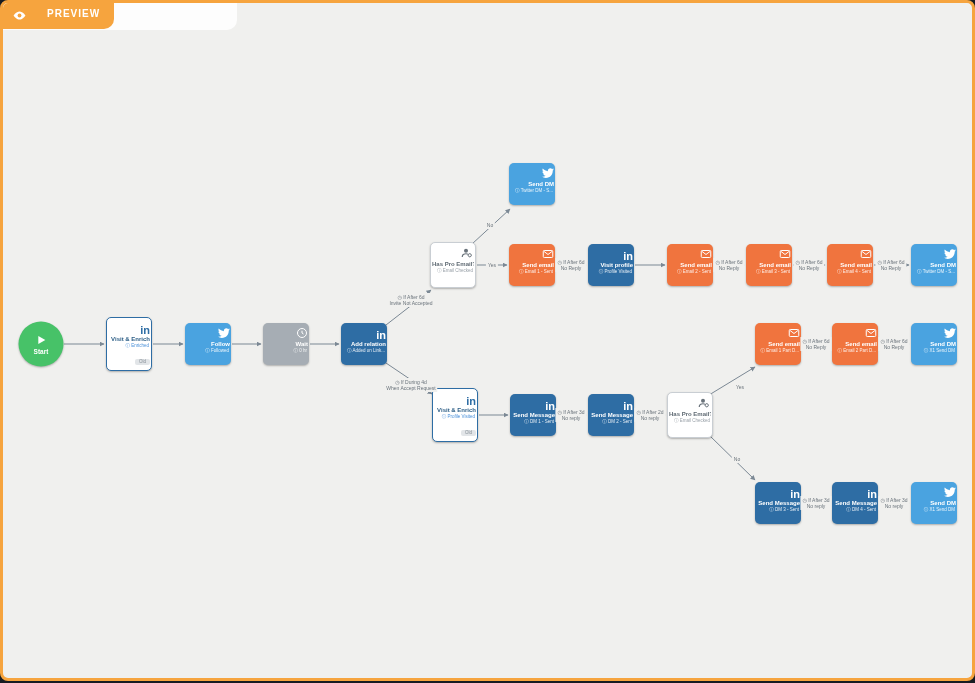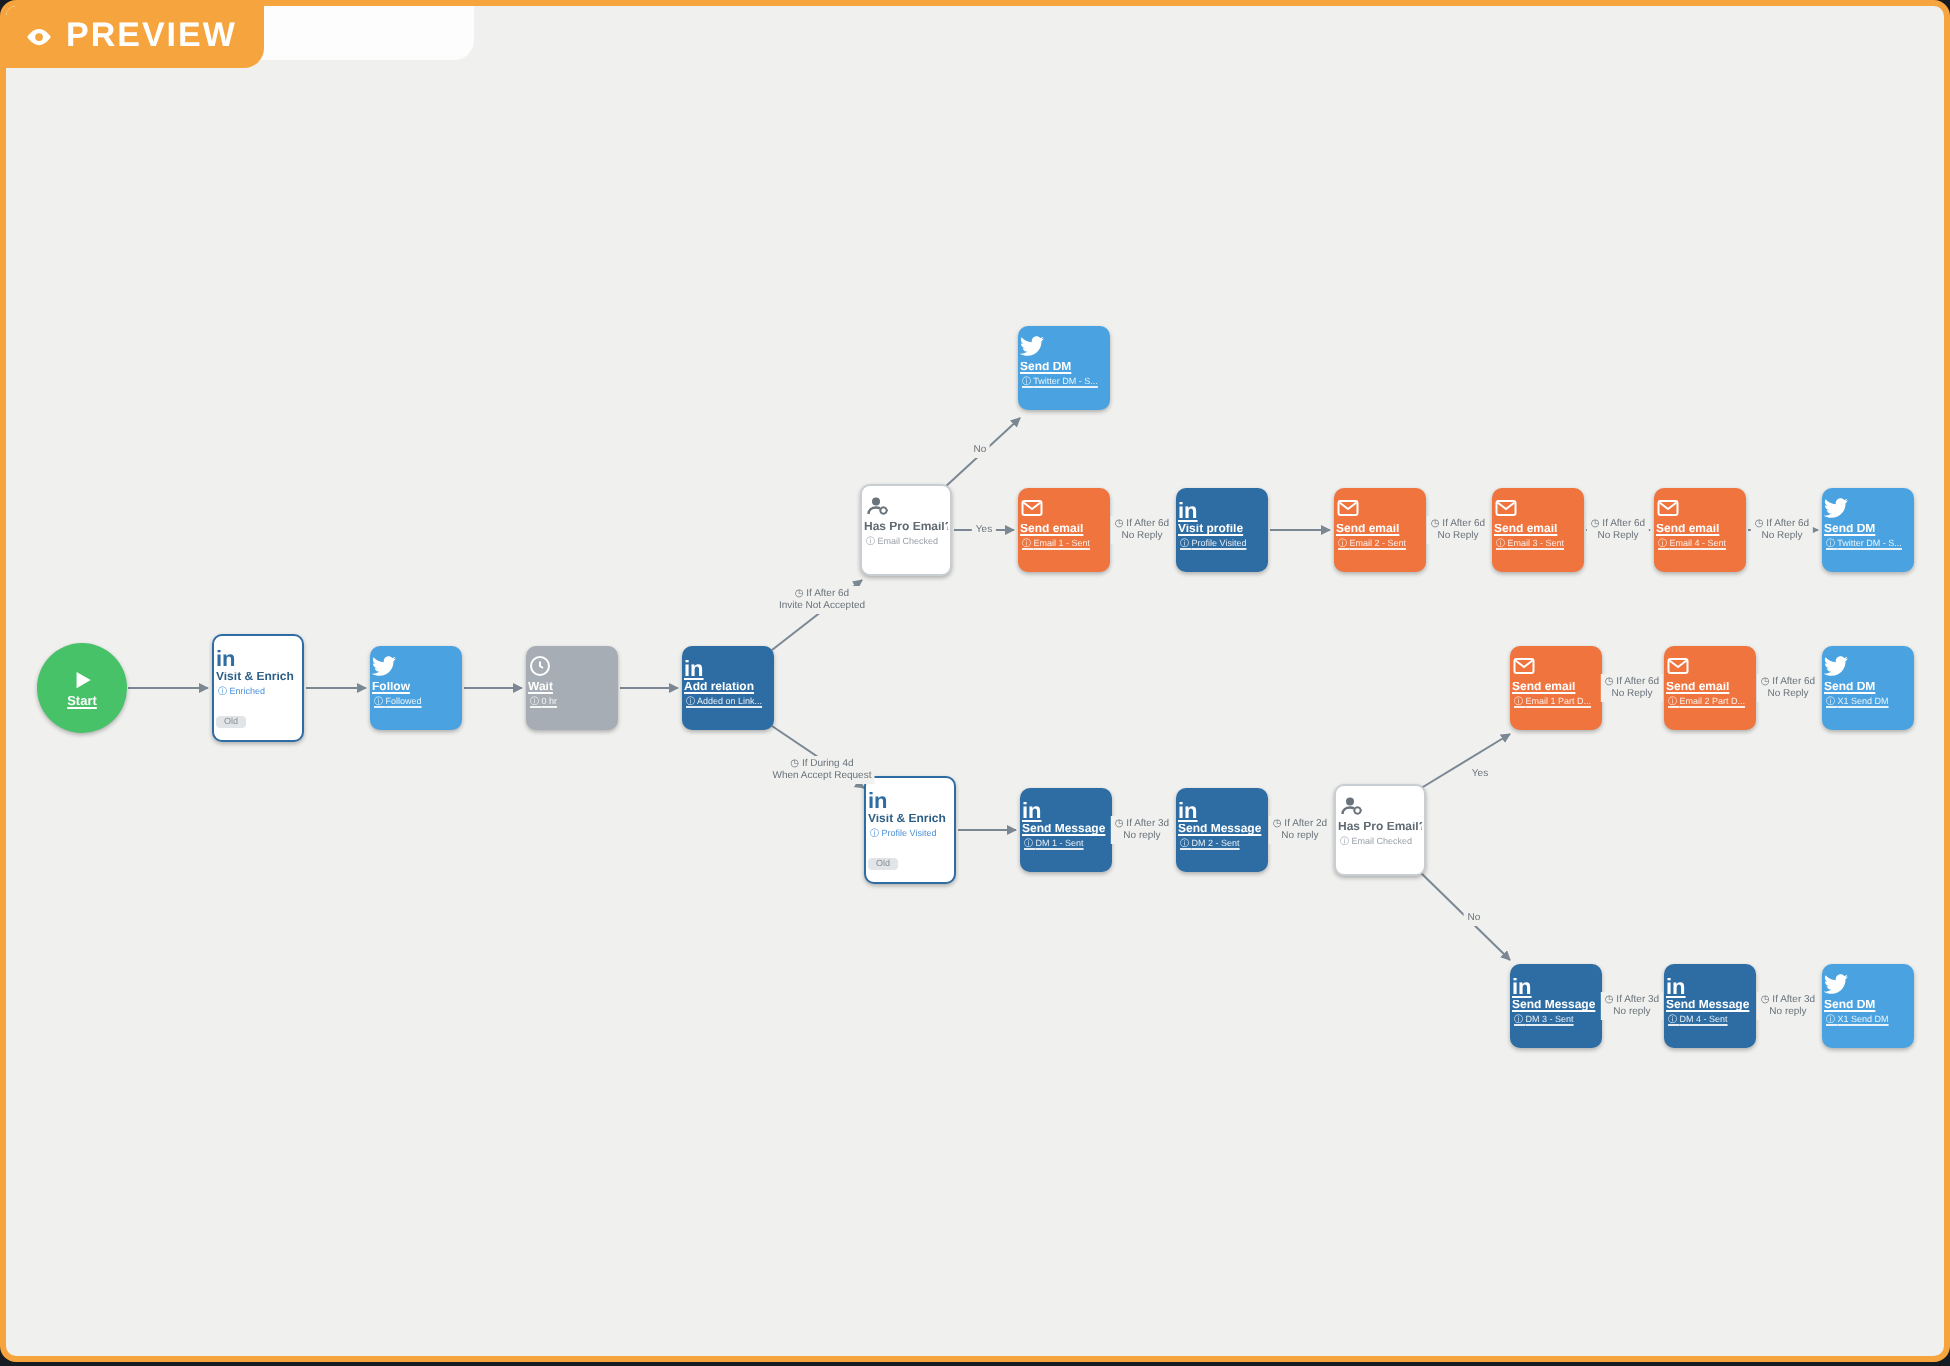--- a/index.html
+++ b/index.html
@@ -1,29 +1,29 @@
 <!DOCTYPE html>
 <html><head>
 <meta charset="utf-8">
 <style>
   html,body{margin:0;padding:0;background:#171c22;font-family:"Liberation Sans",sans-serif;}
   .frame{position:relative;width:969px;height:675px;border:3px solid #f6a43e;border-radius:8px;
          background:#f0f0ee;overflow:hidden;}
   .shelf{position:absolute;left:0;top:0;width:234px;height:27px;background:#fdfdfd;
          border-radius:0 0 10px 0;z-index:4;}
   .badge{position:absolute;left:0;top:0;z-index:5;background:#f6a43e;color:#fff;
-         display:flex;align-items:center;gap:6px;padding:5px 14px 6px 9px;
-         border-radius:0 0 10px 0;font-weight:bold;font-size:17px;letter-spacing:1px;}
+         display:flex;align-items:flex-start;gap:20px;padding:5px 14px 6px 9px;
+         border-radius:0 0 10px 0;font-weight:bold;font-size:10px;letter-spacing:1px;}
   .badge .eye{display:flex;align-items:center;}
   #edge-layer{position:absolute;left:0;top:0;z-index:1;}
   #node-layer,#label-layer{position:absolute;left:0;top:0;width:100%;height:100%;z-index:2;}
   #label-layer{z-index:3;pointer-events:none;}
   .node{position:absolute;transform:translate(-50%,-50%);width:46px;min-height:42px;
-        border-radius:5px;text-align:left;color:#fff;padding:4px 1px 3px 1px;box-sizing:border-box;
-        box-shadow:0 1px 2px rgba(0,0,0,.28);cursor:pointer;text-decoration:underline;}
+        border-radius:5px;text-align:right;color:#fff;padding:4px 1px 3px 1px;box-sizing:border-box;
+        box-shadow:0 1px 2px rgba(0,0,0,.28);cursor:pointer;}
   .node .icon{height:13px;line-height:13px;display:block;}
   .node .title{font-size:6px;font-weight:bold;line-height:7px;margin-top:1px;white-space:nowrap;overflow:hidden;}
   .node .sub{font-size:4.5px;line-height:6px;opacity:.88;white-space:nowrap;overflow:hidden;padding:0 1px;}
   .node .old-badge{display:inline-block;font-size:4.5px;line-height:6px;padding:0 4px;margin-top:1px;
         background:#e2e5e8;color:#858e96;border-radius:2px;}
   .c-green{background:#47c268;}
   .c-lightblue{background:#4aa3e0;}
   .c-darkblue{background:#2e6da4;}
   .c-orange{background:#f0743e;}
   .c-gray{background:#a6adb4;}

